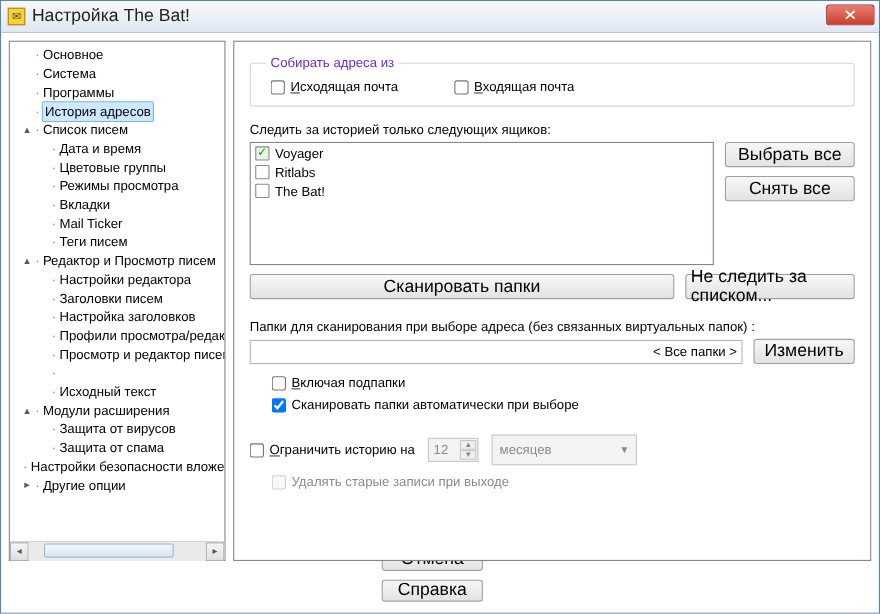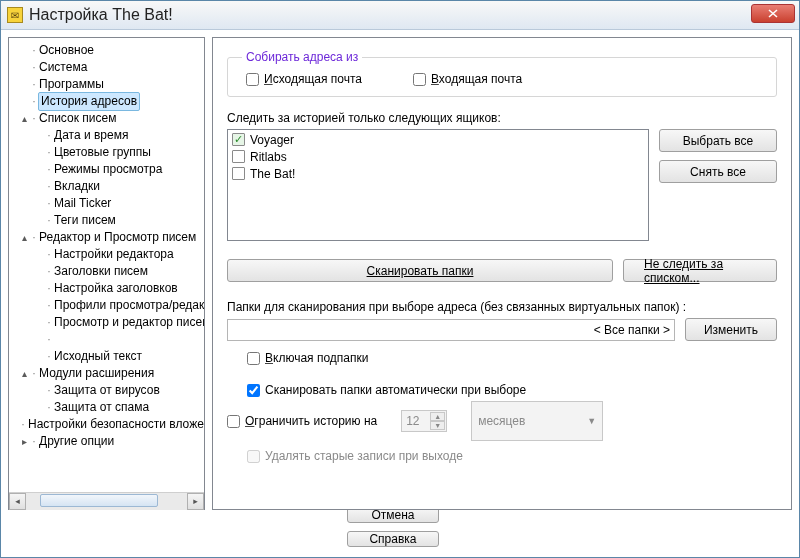--- a/index.html
+++ b/index.html
@@ -32,34 +32,34 @@
   .chk input { margin:0; width:13px; height:13px;}
   .under { text-decoration: underline; text-decoration-color:#444;}
   .section-label { margin:4px 0 4px 0;}
   .mailboxes-row { display:flex; gap:10px;}
   .mailbox-list { flex:1; height:112px; border:1px solid #828790; padding:3px 4px; background:#fff;}
   .mailbox-item { display:flex; align-items:flex-start; gap:5px; height:17px;}
   .cbx { width:13px; height:13px; border:1px solid #8a8a8a; background:#fff; display:inline-flex; align-items:center; justify-content:center; border-radius:1px;}
   .cbx.checked { background:#e6f5e6;}
   .cbx.checked::after { content:"✓"; font-size:11px; color:#2b8a2b; line-height:11px;}
   .side-btns { width:118px; display:flex; flex-direction:column; gap:8px;}
-  .btn { height:23px; border:1px solid #9f9f9f; border-radius:3px; background:linear-gradient(#f7f7f7,#e3e3e3); display:flex; align-items:center; justify-content:center; cursor:pointer; padding:0 20px; font-size:12px;}
+  .btn { height:23px; border:1px solid #9f9f9f; border-radius:3px; background:linear-gradient(#f7f7f7,#e3e3e3); display:flex; align-items:center; justify-content:center; cursor:pointer; padding:0 4px; font-size:16px;}
   .btn.wide { flex:1; }
-  .scan-row { display:flex; gap:10px; margin-top:18px;text-decoration:underline;}
+  .scan-row { display:flex; gap:10px; margin-top:8px;}
   .scan-row .btn { flex:1;}
   .scan-row .btn.nofollow { flex:0 0 154px;}
   .folders-label { margin-top:18px;}
   .folders-row { display:flex; gap:10px; margin-top:4px; align-items:center;}
   .textbox { flex:1; height:22px; border:1px solid #b5b5b5; background:#fff; padding:2px 4px; display:flex; align-items:center;justify-content:flex-end;}
-  .opts { margin:10px 0 0 20px; display:flex; flex-direction:column; gap:18px;}
-  .limit-row { display:flex; align-items:center; gap:24px; margin-top:4px;}
+  .opts { margin:10px 0 0 20px; display:flex; flex-direction:column; gap:6px;}
+  .limit-row { display:flex; align-items:center; gap:12px; margin-top:20px;}
   .spinner { width:46px; height:22px; border:1px solid #c8c8c8; background:#f3f3f3; display:flex; align-items:center; color:#8a8a8a; padding:0 4px; position:relative;}
   .spinner .sbtns { position:absolute; right:1px; top:1px; bottom:1px; width:15px; display:flex; flex-direction:column;}
   .spinner .sbtns div { flex:1; border:1px solid #c8c8c8; background:#eee; font-size:7px; display:flex; align-items:center; justify-content:center; color:#888;}
-  .combo { width:132px; height:40px; border:1px solid #c8c8c8; background:#f3f3f3; display:flex; align-items:center; justify-content:space-between; padding:0 6px; color:#8a8a8a;}
+  .combo { width:132px; height:28px; border:1px solid #c8c8c8; background:#f3f3f3; display:flex; align-items:center; justify-content:space-between; padding:0 6px; color:#8a8a8a;}
   .combo .arr { font-size:9px;}
   .sub-opt { margin:8px 0 0 20px; color:#8a8a8a;}
   .footer { height:40px; border-top:0; display:flex; align-items:center; justify-content:flex-end; gap:8px; padding:0 14px 10px 0;flex-direction:column;}
   .footer .btn { width:92px;}
   .footer .btn.primary { border:1px solid #3c90c8; box-shadow: inset 0 0 0 1px #88c4ea;}
 </style>
 </head>
 <body>
 
 <div class="window">

